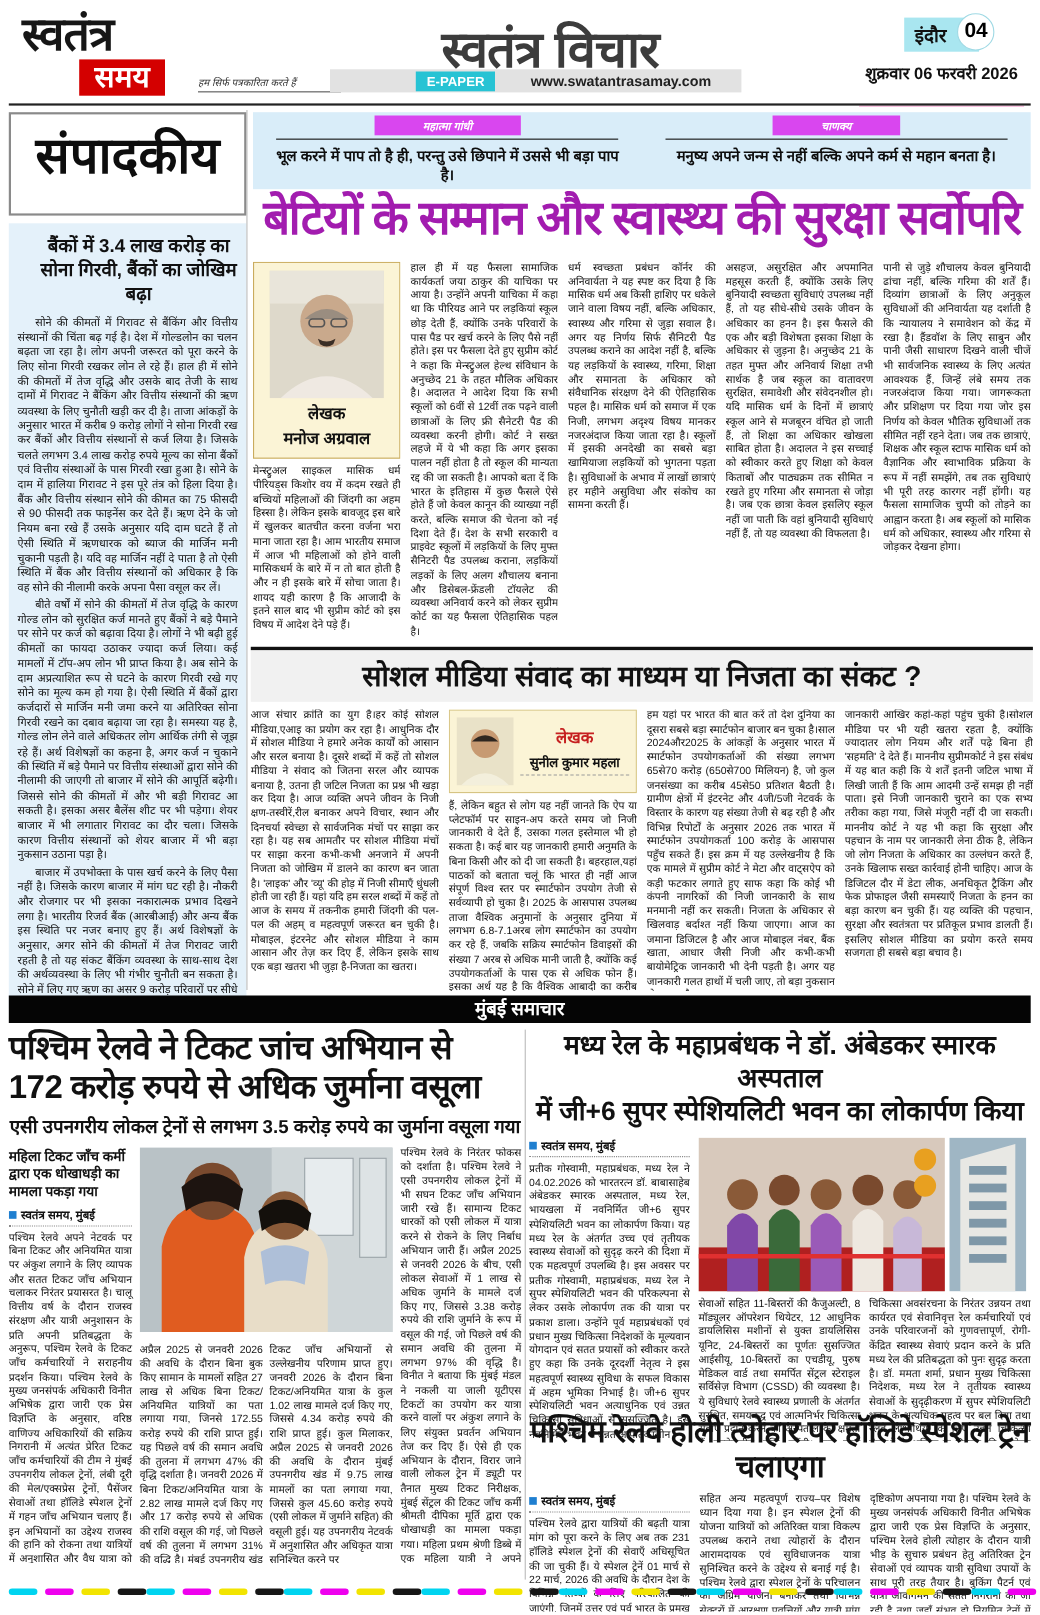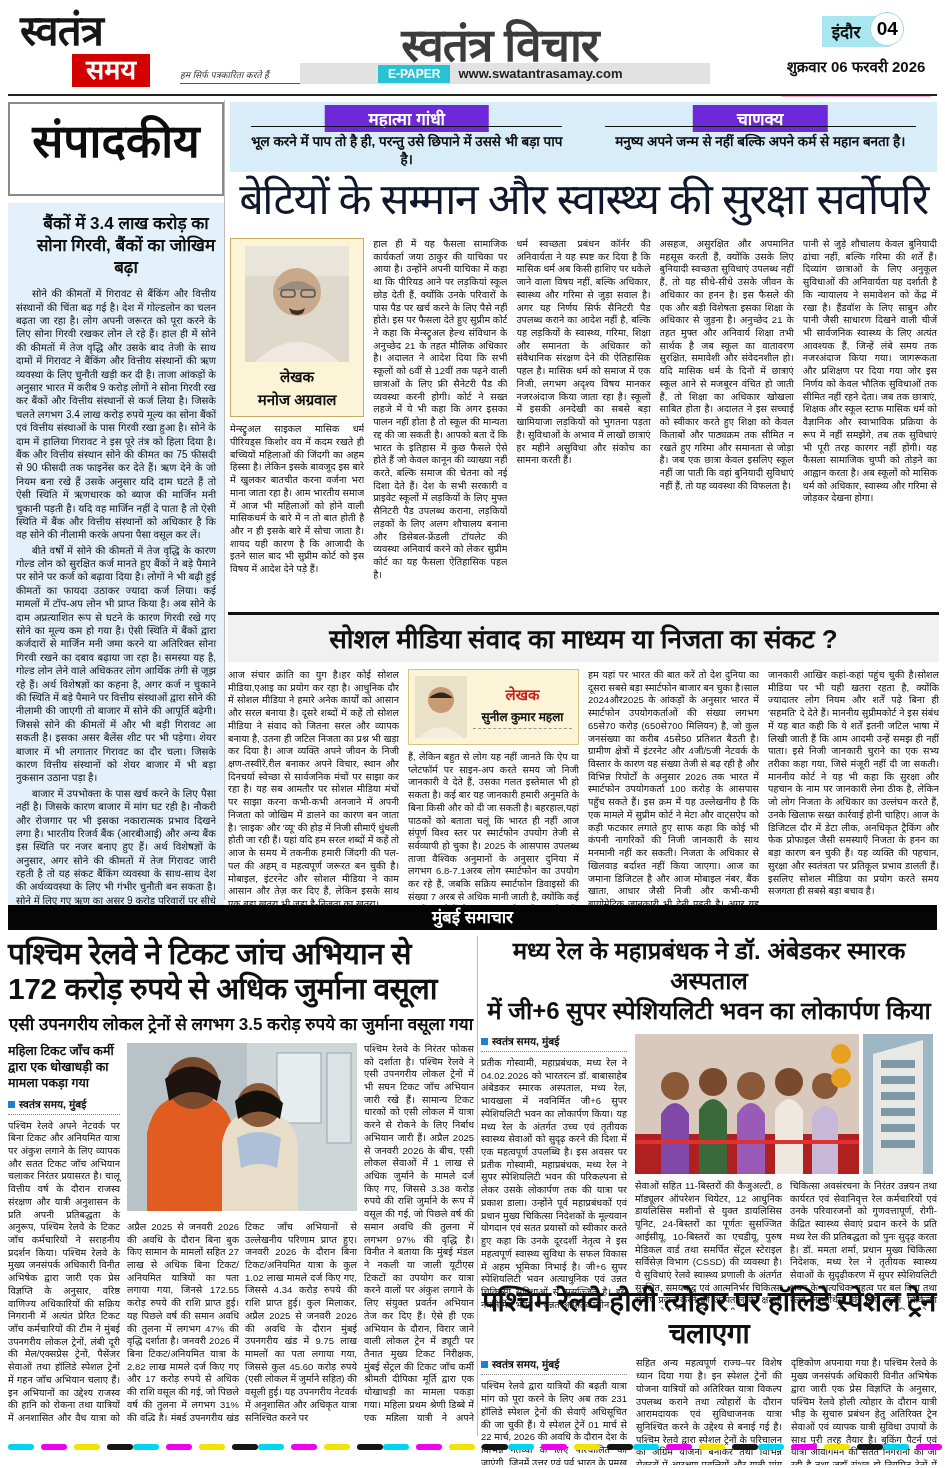--- a/index.html
+++ b/index.html
@@ -9,22 +9,22 @@
 
   
   .logo { position:absolute; left:20px; top:10px; width:230px; }
   .logo-top { font-size:42px; font-weight:bold; color:#161616; line-height:1; letter-spacing:-1px; }
   .logo-bottom { display:inline-block; background:#d40000; color:#fff; font-size:27px; font-weight:bold;
                  padding:1px 14px; margin-left:52px; margin-top:2px; line-height:1.15; }
   .tagline { position:absolute; left:180px; top:68px; width:130px; font-size:9px; color:#333;
              border-bottom:1px solid #555; padding-bottom:2px; font-style:italic; }
   .masthead { position:absolute; left:300px; top:12px; width:400px; text-align:center;
               font-size:46px; font-weight:bold; color:#3c3c3c; letter-spacing:-1px; }
-  .epaper-bar { position:absolute; left:300px; top:63px; width:410px; height:21px; background:#e2e2e2;
-                display:flex; align-items:center; }
+  .epaper-bar { position:absolute; left:300px; top:63px; width:374px; height:21px; background:#e2e2e2;
+                display:flex; align-items:center;gap:24px; }
   .epaper-badge { background:#27c3d4; color:#fff; font-weight:bold; font-size:12px; padding:2px 10px; margin-left:78px; }
   .website { font-size:13px; font-weight:bold; color:#222; margin-left:8px; }
   .edition { position:absolute; right:14px; top:16px; width:150px; text-align:center; }
   .city-badge { position:relative; background:#a9e6f0; padding:4px 30px 4px 10px; font-size:17px; font-weight:bold; display:inline-block; }
   .pagenum { position:absolute; right:-14px; top:-4px; width:34px; height:34px; border-radius:50%;
              background:#fff; border:1px solid #9fd9e4; font-size:19px; font-weight:bold;
              display:flex; align-items:center; justify-content:center; color:#000; }
   .dateline { margin-top:9px; font-size:15px; font-weight:bold; border-bottom:1px solid #f9a8d4; padding-bottom:20px; }
   .header-rule { position:absolute; left:8px; right:8px; top:94px; border-top:2px solid #222; }
 
@@ -32,37 +32,37 @@
   .edit-col { position:absolute; left:8px; top:102px; width:216px; height:800px; }
   .edit-head-box { border:2px solid #8a8a8a; padding:4px 4px 24px; text-align:center;
                    font-size:46px; font-weight:bold; color:#0d0d0d; background:#fff; }
   .edit-panel { background:#e4f1fa; margin-top:7px; padding:10px 8px; height:714px; overflow:hidden; }
   .edit-headline { font-size:17px; font-weight:bold; text-align:center; line-height:1.3; margin-bottom:8px;margin-left:20px; }
   .edit-body p { font-size:10px; line-height:1.34; text-align:justify; text-indent:16px; margin-bottom:2px; }
 
   
   .quotes { position:absolute; left:230px; top:102px; width:707px; height:70px; background:#d9edf9; display:flex; }
   .quote { flex:1; position:relative; text-align:center; padding:30px 16px 0; }
-  .quote-tab { position:absolute; top:3px; left:50%; transform:translateX(-50%); background:#6d28d9; color:#fff;
-               font-weight:bold; font-size:17px; padding:2px 44px; white-space:nowrap; }
+  .quote-tab { position:absolute; top:3px; left:50%; transform:translateX(-50%); background:#d946ef; color:#fff;
+               font-weight:bold; font-size:10px; padding:2px 44px; white-space:nowrap;font-style:italic; }
   .quote-line { position:absolute; top:24px; left:6%; width:88%; border-top:1.5px solid #111; }
   .quote-text { font-size:13.5px; font-weight:bold; color:#0d0d0d; }
 
   
   .lead-headline { position:absolute; left:228px; top:176px; width:711px; text-align:center;
-                   font-size:43px; font-weight:normal; letter-spacing:-1.5px; line-height:1.1; color:#0f172a; }
+                   font-size:43px; font-weight:bold; letter-spacing:-1.5px; line-height:1.1; color:#a21caf; }
   .lead-body { position:absolute; left:230px; top:238px; width:707px; height:344px; display:flex; gap:9px; overflow:hidden; }
   .ncol { flex:1; font-size:9.5px; line-height:1.34; text-align:justify; overflow:hidden; }
   .author-box { background:#fbf4d6; border:1px solid #c9ab5e; text-align:center; padding:7px 6px 6px; margin-bottom:6px; }
   .author-box svg { display:block; margin:0 auto; }
   .author-label { font-size:15px; font-weight:bold; margin-top:5px; }
   .author-name { font-size:15px; font-weight:bold; margin-top:3px; }
 
   
-  .social { position:absolute; left:228px; top:612px; width:711px; }
+  .social { position:absolute; left:228px; top:588px; width:711px; }
   .social-title { border-top:3px solid #111; background:#f1f1f1; text-align:center;
                   font-size:26px; font-weight:bold; padding:5px 0 6px; }
   .social-body { display:flex; gap:9px; margin-top:7px; height:256px; overflow:hidden; }
   .author-box-h { display:flex; gap:6px; background:#fbf4d6; border:1px solid #d6c483; padding:6px; margin-bottom:6px; align-items:center; }
   .author-box-h .meta { flex:1; text-align:center; }
   .author-label-red { color:#c62020; font-size:15px; font-weight:bold; }
   .author-name-sm { font-size:12px; font-weight:bold; border-bottom:1px dashed #999; padding-bottom:3px; margin-top:4px; }
 
   
   .mumbai-bar { position:absolute; left:8px; top:905px; width:929px; height:25px; background:#050505;

